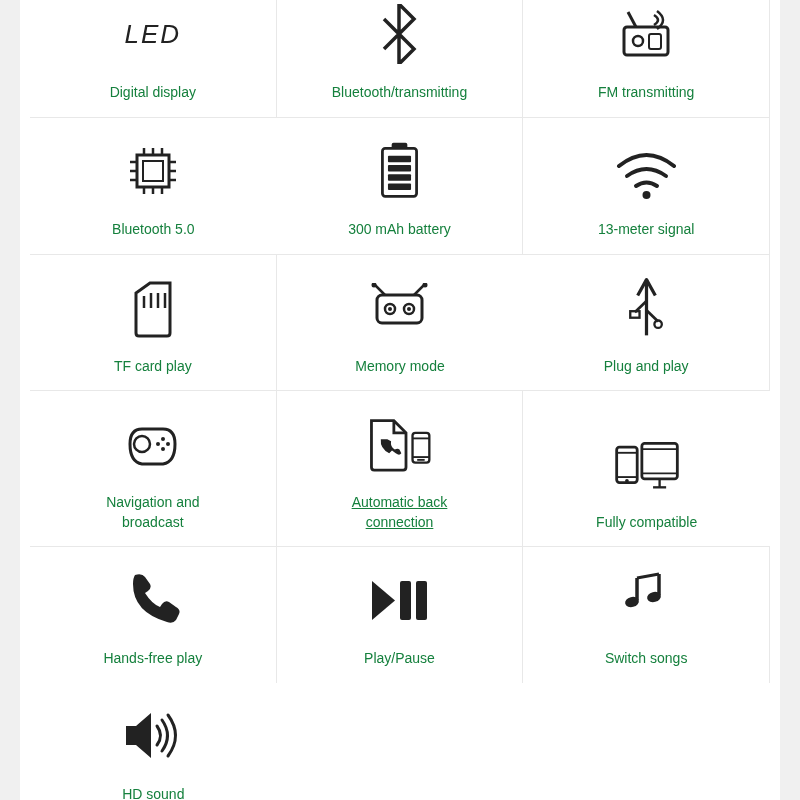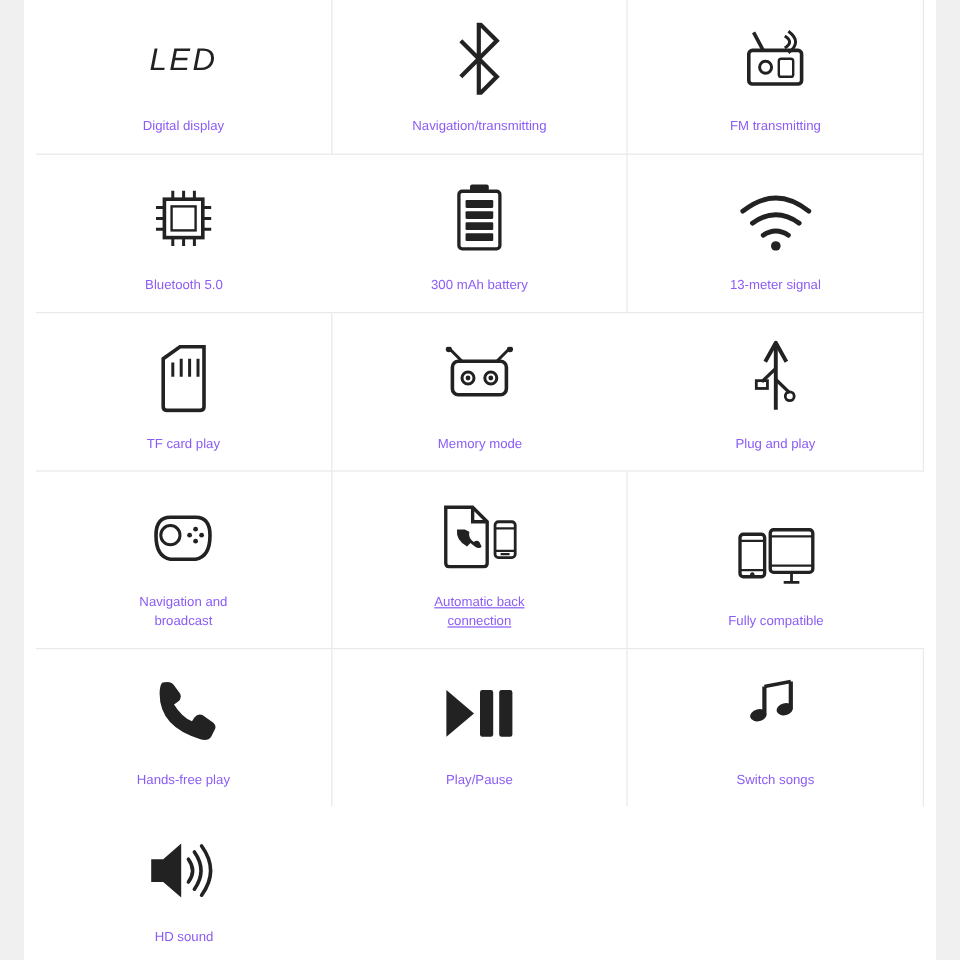--- a/index.html
+++ b/index.html
@@ -35,22 +35,22 @@
     .cell:nth-child(4n) { border-right: none; }
     .cell:nth-last-child(-n+4) { border-bottom: none; }
     .icon-area {
       height: 70px;
       display: flex;
       align-items: center;
       justify-content: center;
       margin-bottom: 10px;
     }
     .label {
-      font-size: 11px;
-      color: #8b5cf6;
+      font-size: 14px;
+      color: #15803d;
       text-align: center;
       line-height: 1.4;
       margin-top: 4px;
     }
     
     .led-text {
       font-size: 26px;
       font-weight: 300;
       letter-spacing: 2px;
       color: #222;
@@ -68,21 +68,21 @@
       <div class="led-text"><i>LED</i></div>
     </div>
     <div class="label" style="white-space:pre-line;">Digital display</div>
   </div>
       <div class="cell">
     <div class="icon-area">
       <svg width="50" height="60" viewBox="0 0 50 60">
         <polyline points="10,45 40,15 25,0 25,60 40,45 10,15" fill="none" stroke="#222" stroke-width="3.5"></polyline>
       </svg>
     </div>
-    <div class="label" style="white-space:pre-line;">Navigation/transmitting</div>
+    <div class="label" style="white-space:pre-line;">Bluetooth/transmitting</div>
   </div>
       <div class="cell">
     <div class="icon-area">
       <svg width="60" height="55" viewBox="0 0 60 55">
 
         <rect x="8" y="20" width="44" height="28" rx="3" fill="none" stroke="#222" stroke-width="3"></rect>
 
         <line x1="20" y1="20" x2="12" y2="5" stroke="#222" stroke-width="3"></line>
 
         <circle cx="22" cy="34" r="5" fill="none" stroke="#222" stroke-width="2.5"></circle>

